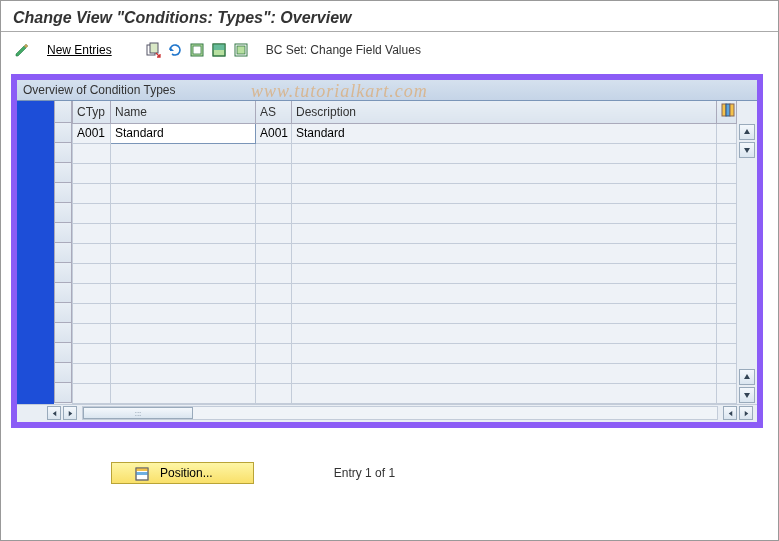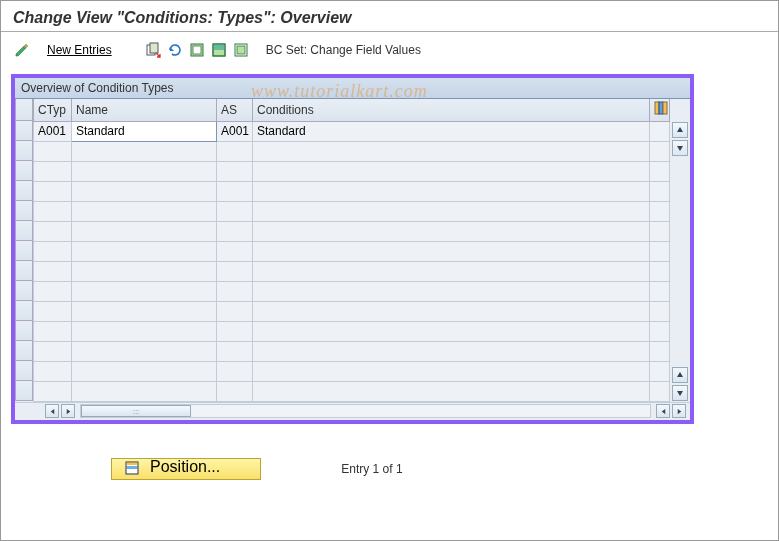--- a/index.html
+++ b/index.html
@@ -65,33 +65,34 @@
       font-size: 18px;
       color: rgba(230, 150, 60, 0.5);
       font-family: "Times New Roman", serif;
       font-style: italic;
       pointer-events: none;
       letter-spacing: 1px;
       margin-top: 36px;
     }
     .panel-container {
       margin: 6px 6px 16px 10px;
-      width: 683px;
-      border: 4px solid #8b5cf6;
+      width: 752px;
+      border: 6px solid #8b5cf6;
     }
     .panel-header {
       background: linear-gradient(#d5e1ee, #c5d4e7);
       border-bottom: 1px solid #7a95b8;
       padding: 3px 6px;
       font-size: 12px;
       color: #333;
     }
     .grid-wrap {
       display: flex;
       background: #1d4ed8;
+      padding-left: 37px;
     }
     .row-selectors {
       display: flex;
       flex-direction: column;
       background: #e9eef4;
     }
     .rowsel-header {
       height: 22px;
       width: 18px;
       border: 1px solid #aab;
@@ -215,27 +216,27 @@
     .hscroll .left-group { margin-left: 26px; display: flex; gap: 2px; }
     .hscroll .right-group { display: flex; gap: 2px; }
     .footer-row {
       display: flex;
       align-items: center;
       margin: 34px 0 0 110px;
       gap: 80px;
     }
     .position-btn {
       display: inline-flex;
-      align-items: flex-end;
+      align-items: flex-start;
       background: linear-gradient(#fef6a5, #f9e06a);
       border: 1px solid #b9a437;
-      padding: 3px 40px 3px 12px;
+      padding: 3px 40px 3px 22px;
       height: 22px;
       cursor: pointer;
-      font-size: 16px;
+      font-size: 12px;
     }
     .position-btn .pos-icon {
       width: 16px;
       height: 16px;
       display: inline-flex;
       align-items: center;
       justify-content: center;
       margin-right: 10px;
     }
     .position-btn .pos-icon svg { width: 14px; height: 14px; }
@@ -320,21 +321,21 @@
             <col class="col-name">
             <col class="col-as">
             <col class="col-desc">
             <col class="col-settings">
         </colgroup>
         <thead>
           <tr>
             <th>CTyp</th>
             <th>Name</th>
             <th>AS</th>
-            <th>Conditions</th>
+            <th>Description</th>
             <th class="settings-icon">
               <svg viewBox="0 0 14 14">
                   <rect x="1" y="1" width="4" height="12" fill="#f4c24b" stroke="#865"></rect>
                   <rect x="5" y="1" width="4" height="12" fill="#5aa3dd" stroke="#357"></rect>
                   <rect x="9" y="1" width="4" height="12" fill="#f4c24b" stroke="#865"></rect>
                 </svg>
             </th>
           </tr>
         </thead>
         <tbody>

